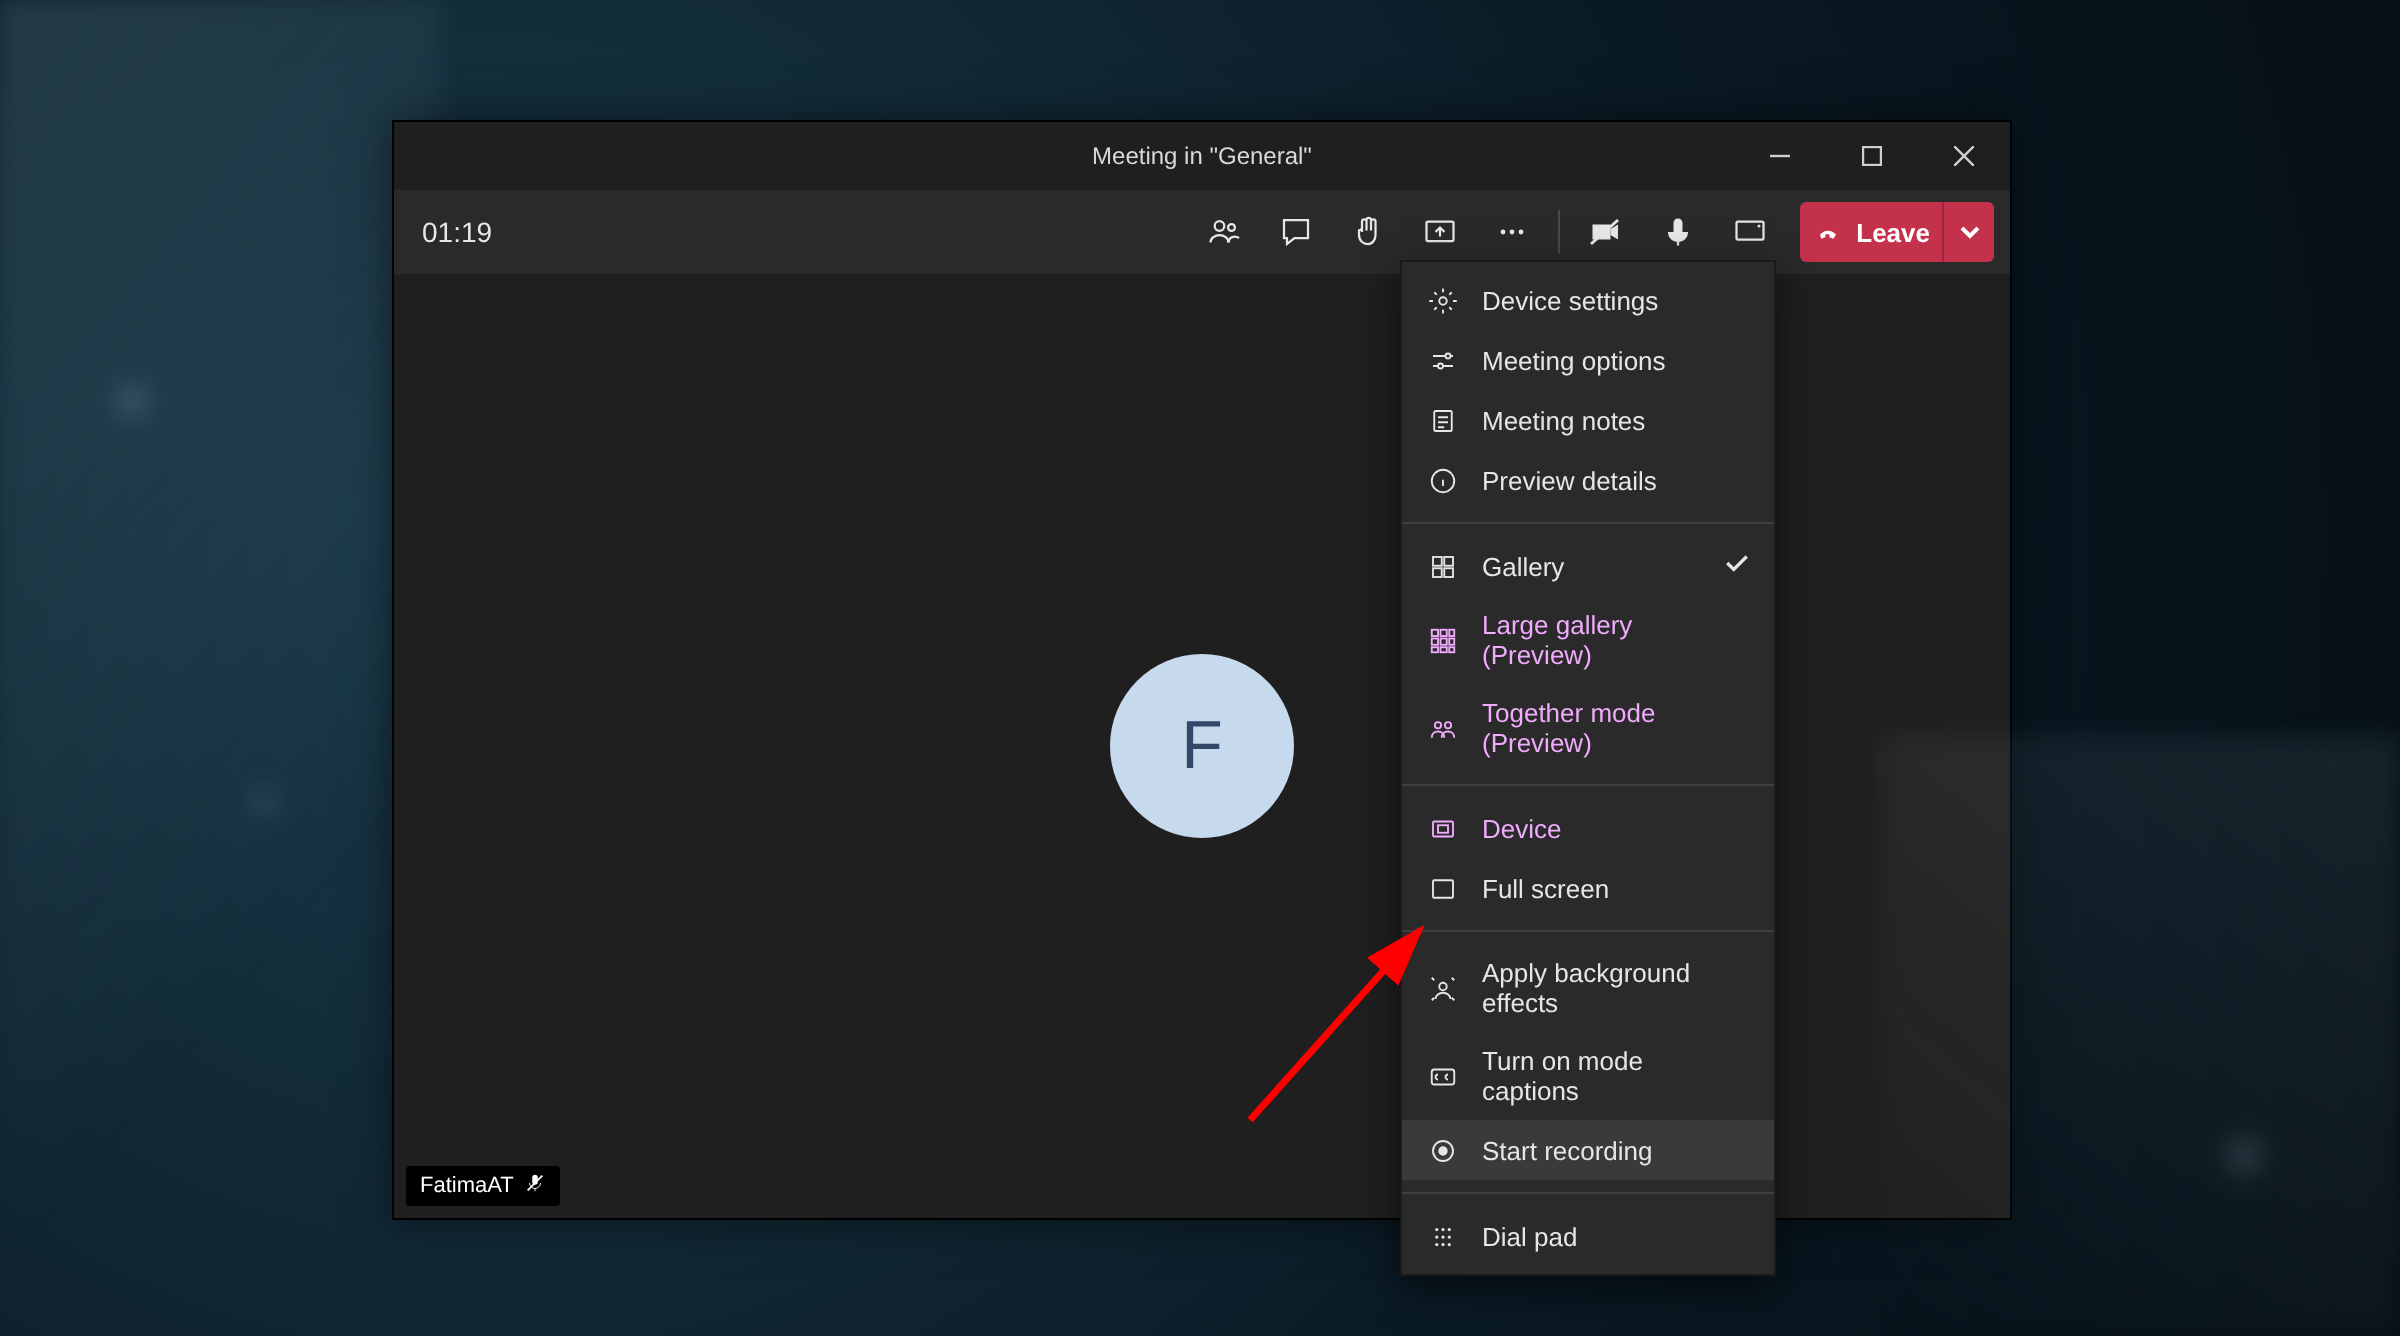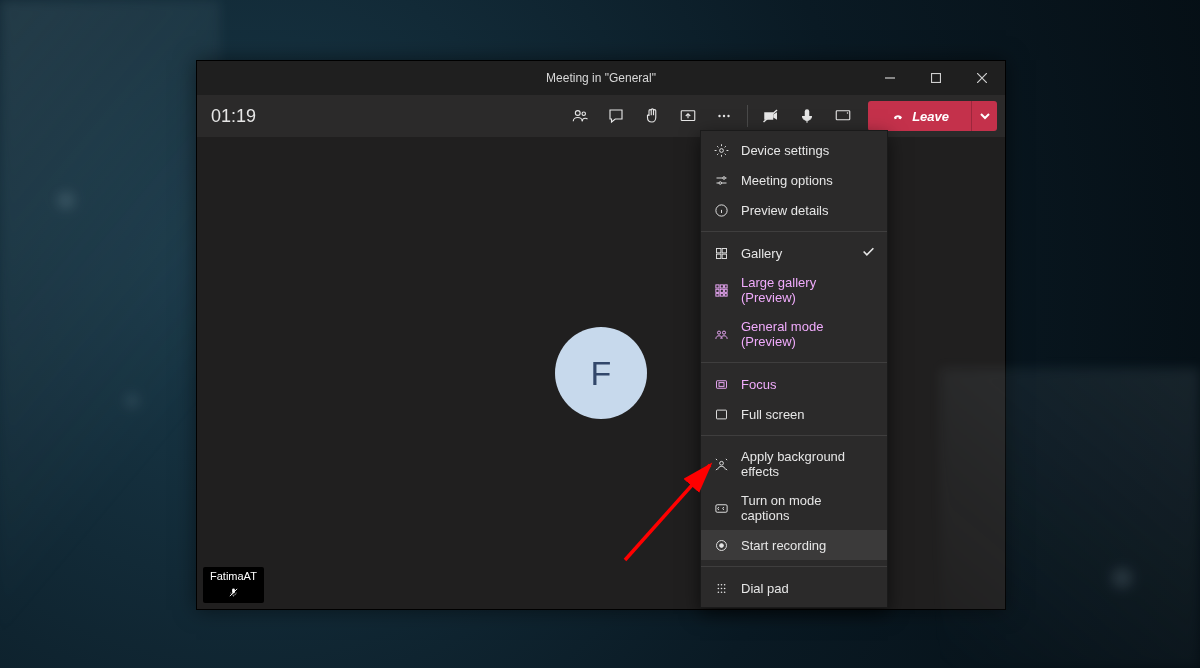--- a/index.html
+++ b/index.html
@@ -60,21 +60,21 @@
   .winbtn svg { width:10px; height:10px; stroke:#cfcfcf; fill:none; stroke-width:1.2; }
 
   .toolbar {
     height: 42px;
     background: #2b2a2a;
     display:flex; align-items:center;
     padding: 0 8px 0 14px;
     font-size: 13px;
     position: relative;
   }
-  .timer { color:#e6e6e6; font-size:18px; }
+  .timer { color:#e6e6e6; font-size:14px; }
   .tool-spacer { flex:1; }
   .tool-icons { display:flex; align-items:center; gap:2px; }
   .tbtn {
     width:34px; height:34px;
     display:flex; align-items:center; justify-content:center;
     border-radius:3px;
     color:#e6e6e6;
   }
   .tbtn svg { width:18px; height:18px; stroke:#e6e6e6; fill:none; stroke-width:1.5; }
   .tbtn.filled svg { fill:#e6e6e6; stroke:#e6e6e6; }
@@ -83,21 +83,21 @@
   .leave {
     display:flex; align-items:center;
     background:#c4314b;
     color:#fff;
     height:30px;
     border-radius:3px;
     margin-left:8px;
     font-size:13px; font-weight:600;
     overflow:hidden;
   }
-  .leave .main { display:flex; align-items:center; gap:6px; padding:0 22px; height:100%;font-style:italic; }
+  .leave .main { display:flex; align-items:center; gap:6px; padding:0 6px; height:100%; }
   .leave .main svg { width:16px; height:16px; fill:#fff; }
   .leave .dd { width:26px; height:100%; display:flex; align-items:center; justify-content:center; border-left:1px solid rgba(0,0,0,.2);}
   .leave .dd svg { width:10px; height:10px; stroke:#fff; fill:none; stroke-width:2;}
 
   .stage {
     flex:1;
     background:#201f1f;
     position:relative;
     display:flex; align-items:center; justify-content:center;
   }
@@ -106,21 +106,20 @@
     background:#c7d9ec;
     display:flex; align-items:center; justify-content:center;
     color:#32476a; font-size:34px; font-weight:400;
   }
   .participant {
     position:absolute; left:6px; bottom:6px;
     background:#000; color:#fff; font-size:11px;
     padding:3px 7px 3px 7px;
     display:flex; align-items:center; gap:5px;
     border-radius:2px;
-    flex-direction:column;
   }
   .participant svg { width:11px; height:11px; fill:#fff; }
 
   
   .menu {
     position:absolute;
     left: 700px; top: 130px;
     width: 188px;
     background:#2b2a2a;
     border:1px solid #1a1a1a;
@@ -281,20 +280,29 @@
           <path d="M4 8h10M18 8h2M4 16h4M12 16h8"></path>
           <circle cx="16" cy="8" r="2"></circle>
           <circle cx="10" cy="16" r="2"></circle>
         </svg>
       </span>
     <span>Meeting options</span>
   </div>
   <div class="mi">
     <span class="ic">
         <svg viewBox="0 0 24 24">
+          <rect x="5" y="4" width="14" height="16" rx="1"></rect>
+          <path d="M8 9h8M8 13h8M8 17h5"></path>
+        </svg>
+      </span>
+    <span>Meeting notes</span>
+  </div>
+  <div class="mi">
+    <span class="ic">
+        <svg viewBox="0 0 24 24">
           <circle cx="12" cy="12" r="9"></circle>
           <path d="M12 8v0M12 11v5"></path>
         </svg>
       </span>
     <span>Preview details</span>
   </div>
   <div class="msep"></div>
   <div class="mi">
     <span class="ic">
         <svg viewBox="0 0 24 24">
@@ -326,31 +334,31 @@
     <span>Large gallery (Preview)</span>
   </div>
   <div class="mi disabled">
     <span class="ic">
         <svg viewBox="0 0 24 24">
           <circle cx="8" cy="9" r="2.5"></circle>
           <circle cx="16" cy="9" r="2.5"></circle>
           <path d="M3 19c0-3 2-5 5-5s5 2 5 5M11 19c0-3 2-5 5-5s5 2 5 5"></path>
         </svg>
       </span>
-    <span>General mode (Preview)</span>
+    <span>Together mode (Preview)</span>
   </div>
   <div class="msep"></div>
   <div class="mi disabled">
     <span class="ic">
         <svg viewBox="0 0 24 24">
           <rect x="4" y="6" width="16" height="12" rx="1"></rect>
           <rect x="8" y="9" width="8" height="6"></rect>
         </svg>
       </span>
-    <span>Focus</span>
+    <span>Device</span>
   </div>
   <div class="mi">
     <span class="ic">
         <svg viewBox="0 0 24 24">
           <rect x="4" y="5" width="16" height="14" rx="1"></rect>
         </svg>
       </span>
     <span>Full screen</span>
   </div>
   <div class="msep"></div>

